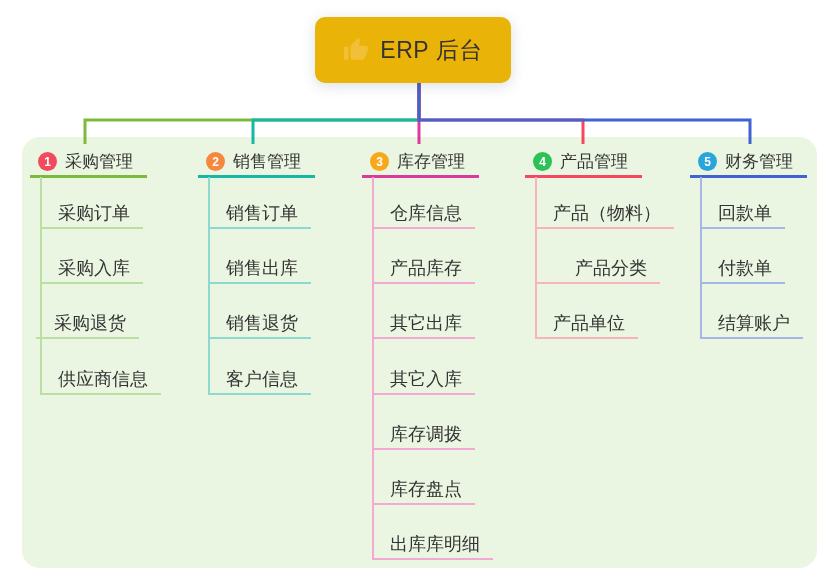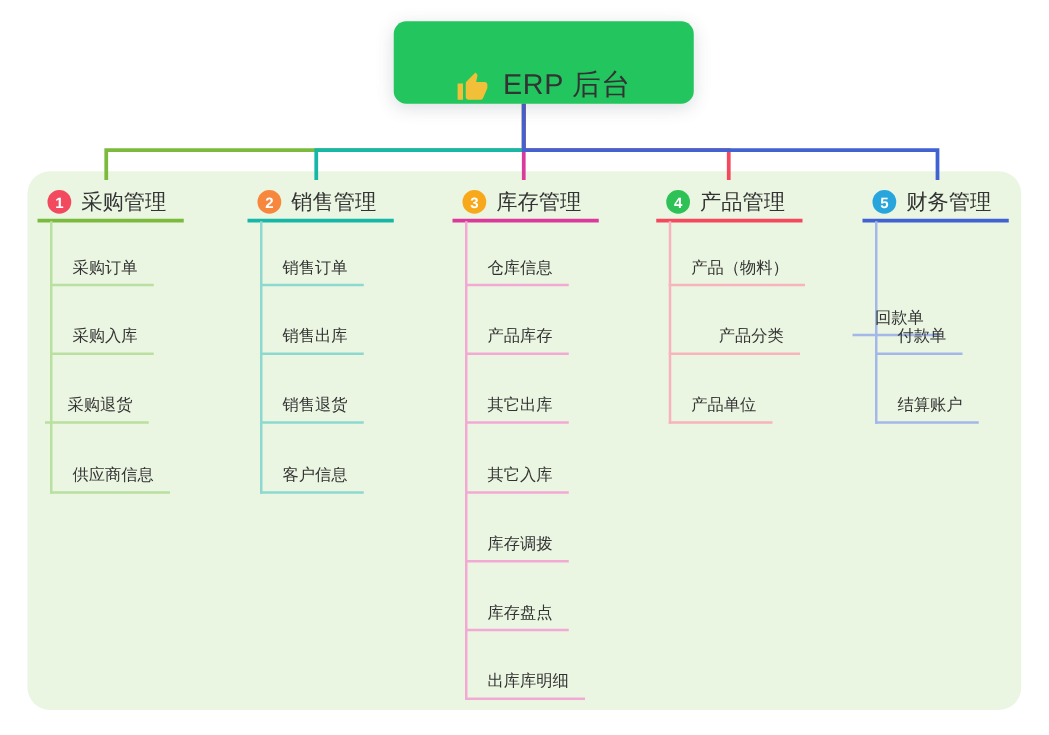--- a/index.html
+++ b/index.html
@@ -8,24 +8,24 @@
     background:#ffffff;
     font-family:"Liberation Sans", sans-serif;
     color:#333333;
   }
   #panel {
     position:absolute; left:22px; top:137px; width:795px; height:431px;
     background:#eaf6e2; border-radius:18px;
   }
   #connectors { position:absolute; left:0; top:0; width:839px; height:588px; }
   #root-card {
-    position:absolute; left:315px; top:17px; width:240px; height:66px;
-    background:#22c55e; border-radius:10px;
+    position:absolute; left:315px; top:17px; width:196px; height:66px;
+    background:#eab308; border-radius:10px;
     box-shadow:0 3px 14px rgba(60,70,90,0.18);
-    display:flex; align-items:flex-end; justify-content:center; gap:11px;
+    display:flex; align-items:center; justify-content:center; gap:11px;
     cursor:pointer;
   }
   #root-card .title { font-size:23px; color:#333333; letter-spacing:0.5px; }
   .branch-label {
     position:absolute; height:27px;
     display:flex; align-items:center; gap:8px;
     padding:0 14px 0 8px;
     border-bottom:3px solid #999;
     font-size:17px; white-space:nowrap; cursor:pointer;
   }
@@ -33,21 +33,21 @@
     width:19px; height:19px; border-radius:50%;
     color:#ffffff; font-size:12px; font-weight:bold;
     display:flex; align-items:center; justify-content:center;
     flex:0 0 19px;
   }
   .trunk { position:absolute; width:2px; }
   .child-node {
     position:absolute; height:26px; line-height:25px;
     padding:0 13px 0 18px;
     border-bottom:2px solid #ccc;
-    font-size:13px; white-space:nowrap; cursor:pointer;
+    font-size:18px; white-space:nowrap; cursor:pointer;
   }
 </style>
 </head>
 <body>
 
 <div id="canvas">
   <div id="panel"></div>
 
   <svg id="connectors" width="839" height="588" viewBox="0 0 839 588" fill="none">
       <path d="M 419 83 V 120 H 85 V 144" stroke="#7cba3e" stroke-width="3" fill="none"></path>
@@ -101,17 +101,17 @@
       </div>
       <div class="trunk" style="left: 535px; top: 177px; height: 162px; background: rgb(248, 179, 188);"></div>
       <div class="child-node" style="left: 535px; top: 201px; border-bottom-color: rgb(248, 179, 188);">产品（物料）</div>
       <div class="child-node" style="left: 535px; top: 256px; border-bottom-color: rgb(248, 179, 188); padding-left: 40px;">产品分类</div>
       <div class="child-node" style="left: 535px; top: 311px; border-bottom-color: rgb(248, 179, 188);">产品单位</div>
       <div class="branch-label" style="left: 690px; top: 148px; border-bottom-color: rgb(65, 98, 209);">
         <span class="badge" style="background: rgb(41, 165, 221);">5</span>
         <span>财务管理</span>
       </div>
       <div class="trunk" style="left: 700px; top: 177px; height: 162px; background: rgb(163, 184, 232);"></div>
-      <div class="child-node" style="left: 682px; top: 201px; border-bottom-color: rgb(163, 184, 232); margin-top: 40px;">回款单</div>
+      <div class="child-node" style="left: 700px; top: 201px; border-bottom-color: rgb(163, 184, 232);">回款单</div>
       <div class="child-node" style="left: 700px; top: 256px; border-bottom-color: rgb(163, 184, 232);">付款单</div>
       <div class="child-node" style="left: 700px; top: 311px; border-bottom-color: rgb(163, 184, 232);">结算账户</div>
     </div>
 </div>
 
 </body></html>

